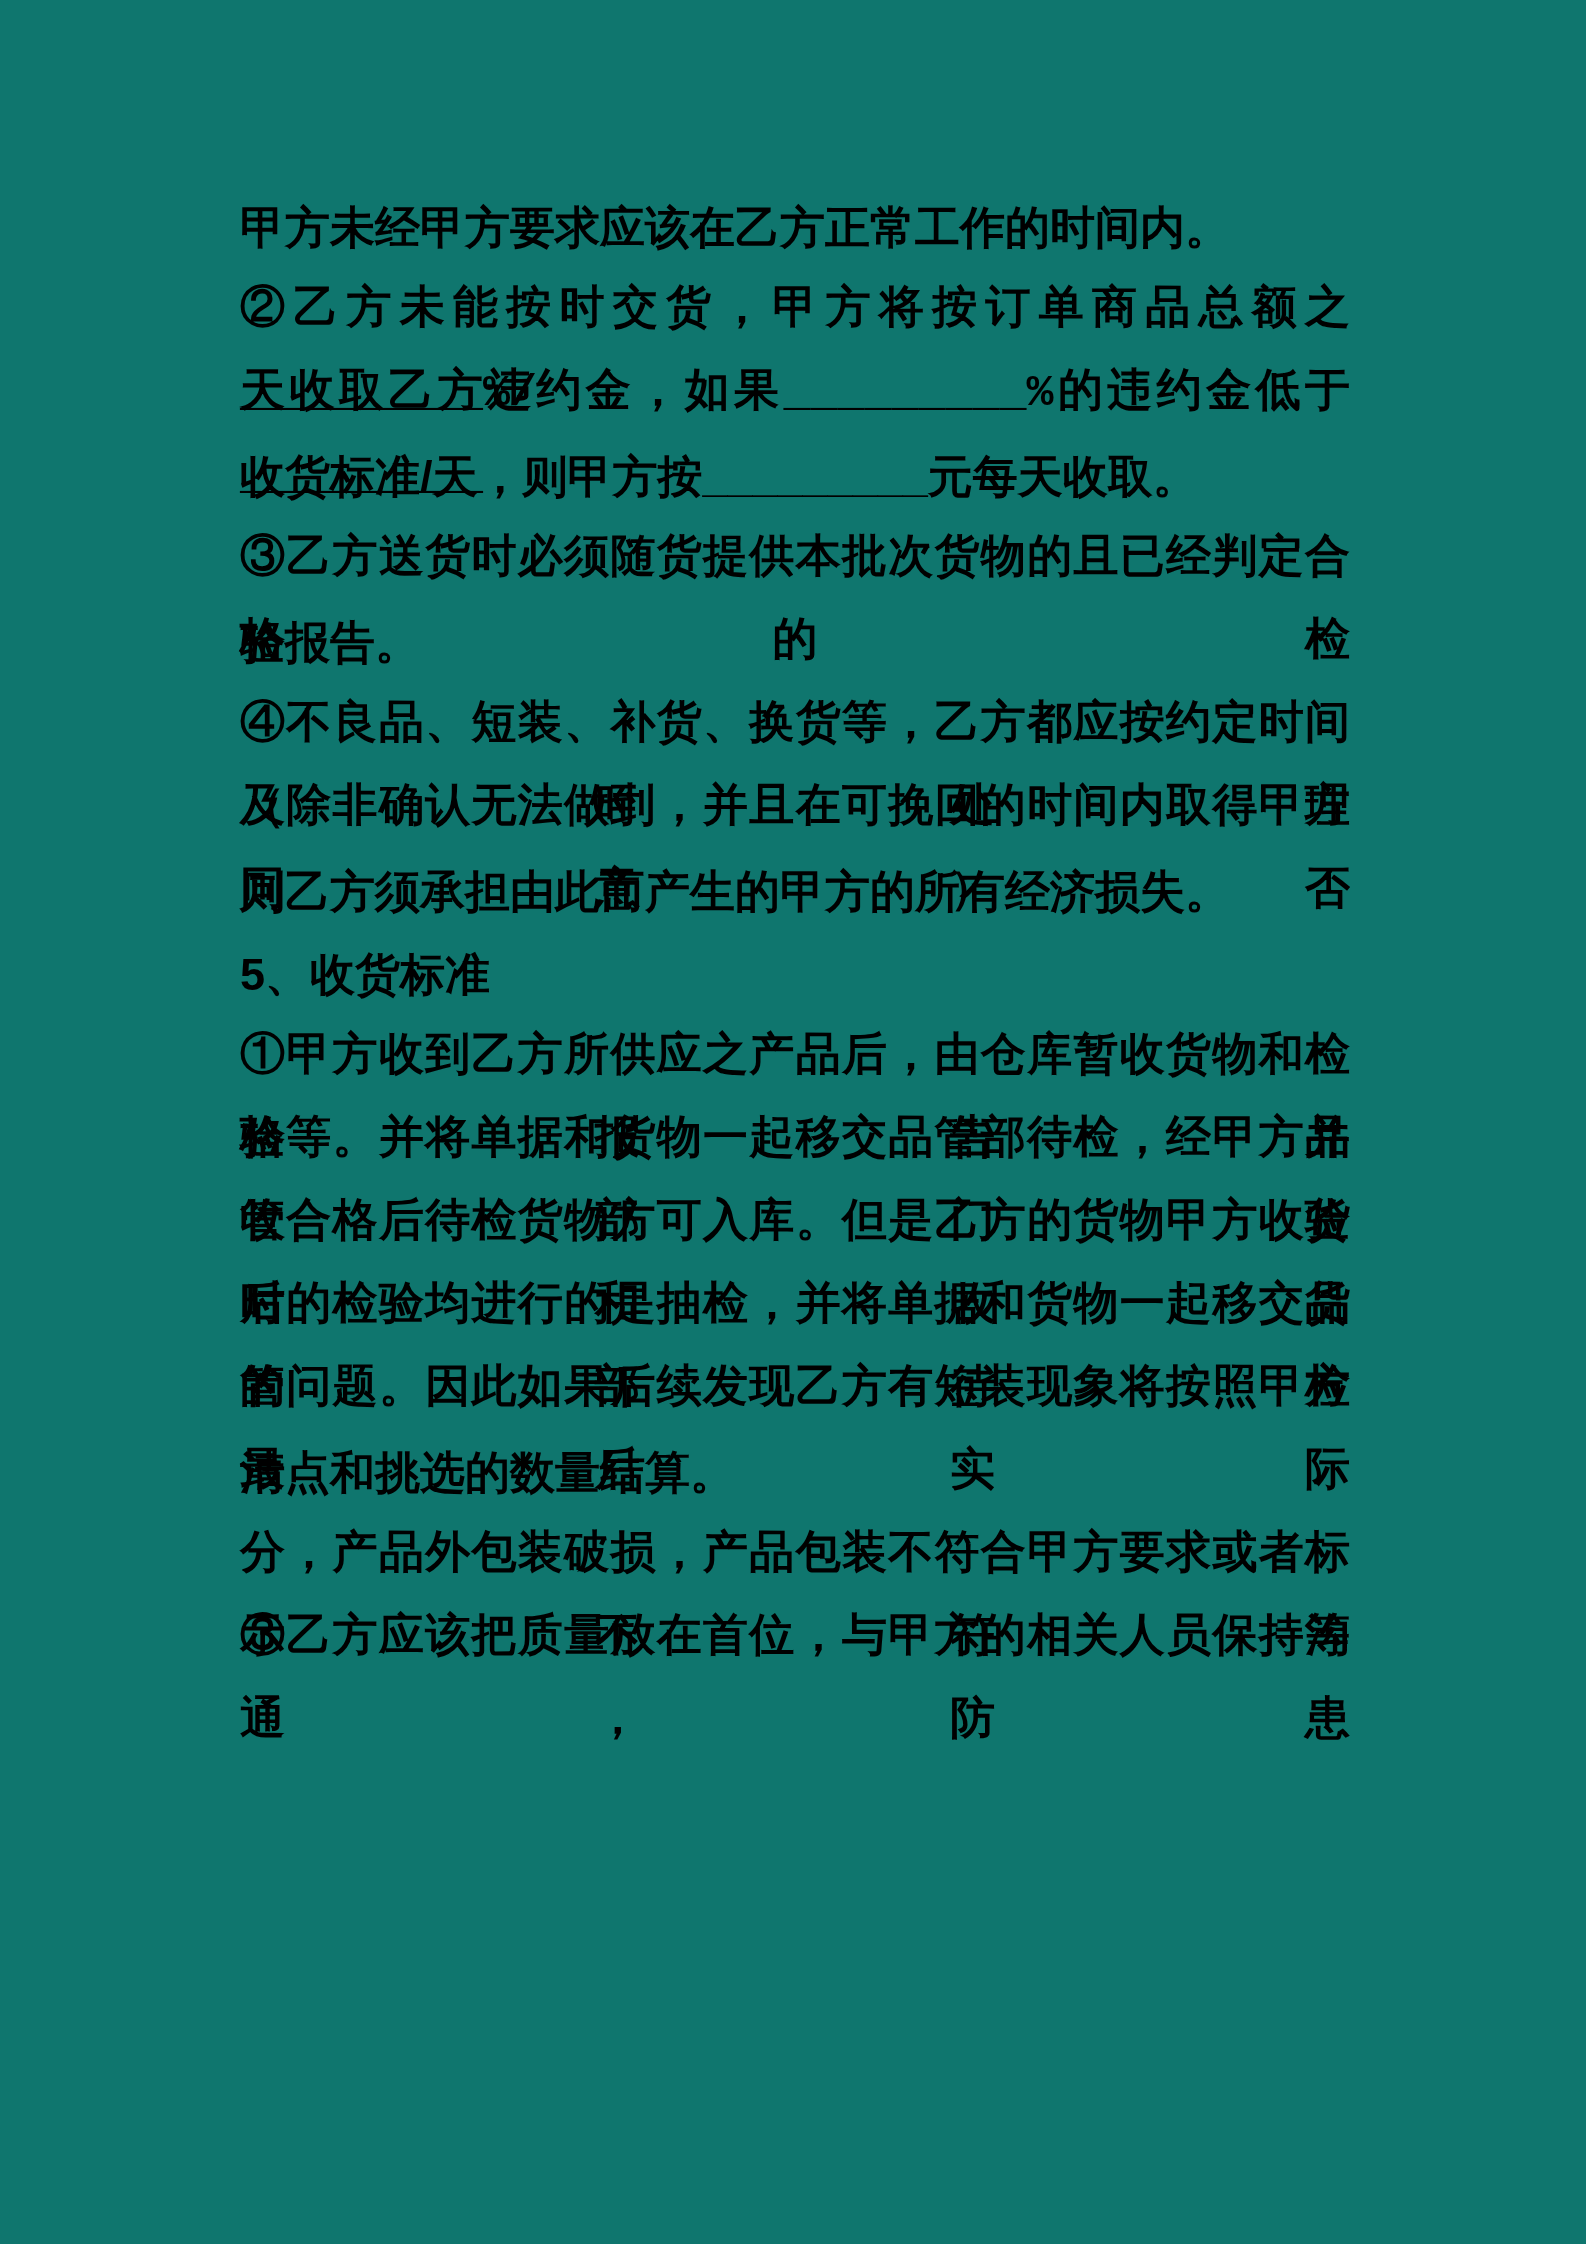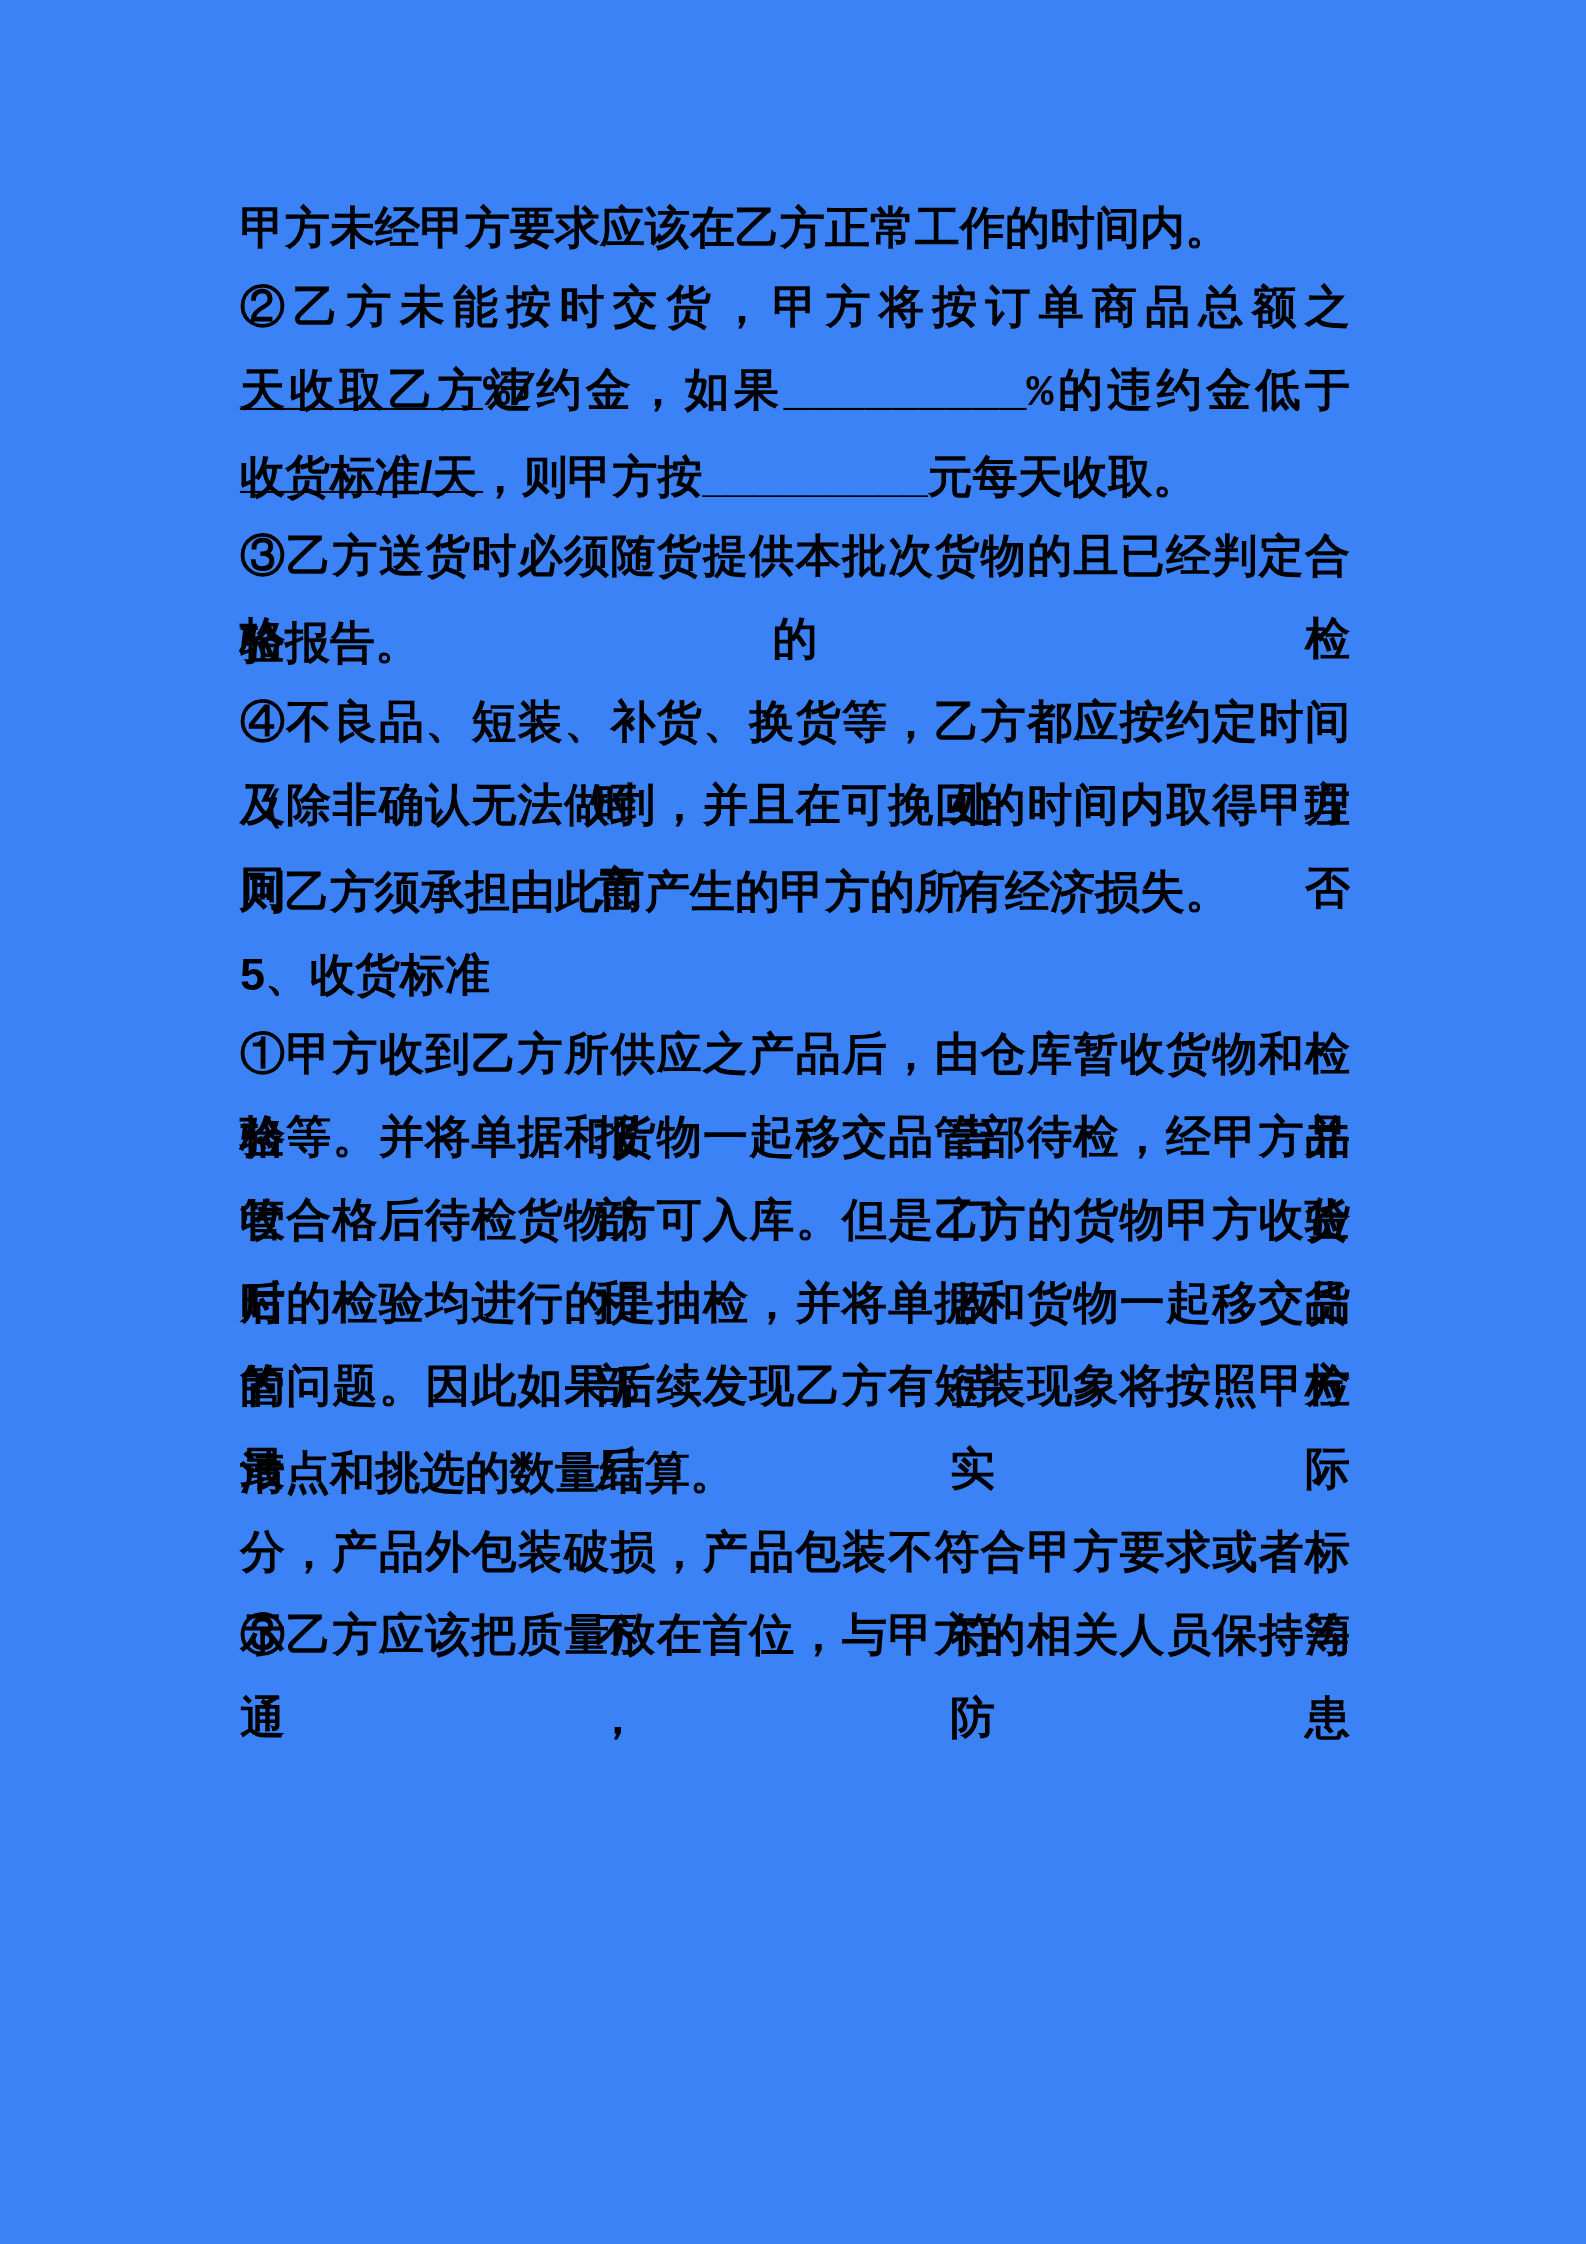--- a/index.html
+++ b/index.html
@@ -7,21 +7,21 @@
     padding: 0;
     background: #ffffff;
     width: 1586px;
     height: 2244px;
     overflow: hidden;
   }
   .page {
     box-sizing: border-box;
     width: 1586px;
     height: 2244px;
-    background: #3b82f6;
+    background: #0f766e;
     padding: 186px 236px 0 240px;
     font-family: "Liberation Sans", "DejaVu Sans", sans-serif;
     font-weight: 700;
     color: #000000;
   }
   .line {
     height: 83px;
     line-height: 83px;
     font-size: 45px;
     white-space: nowrap;

